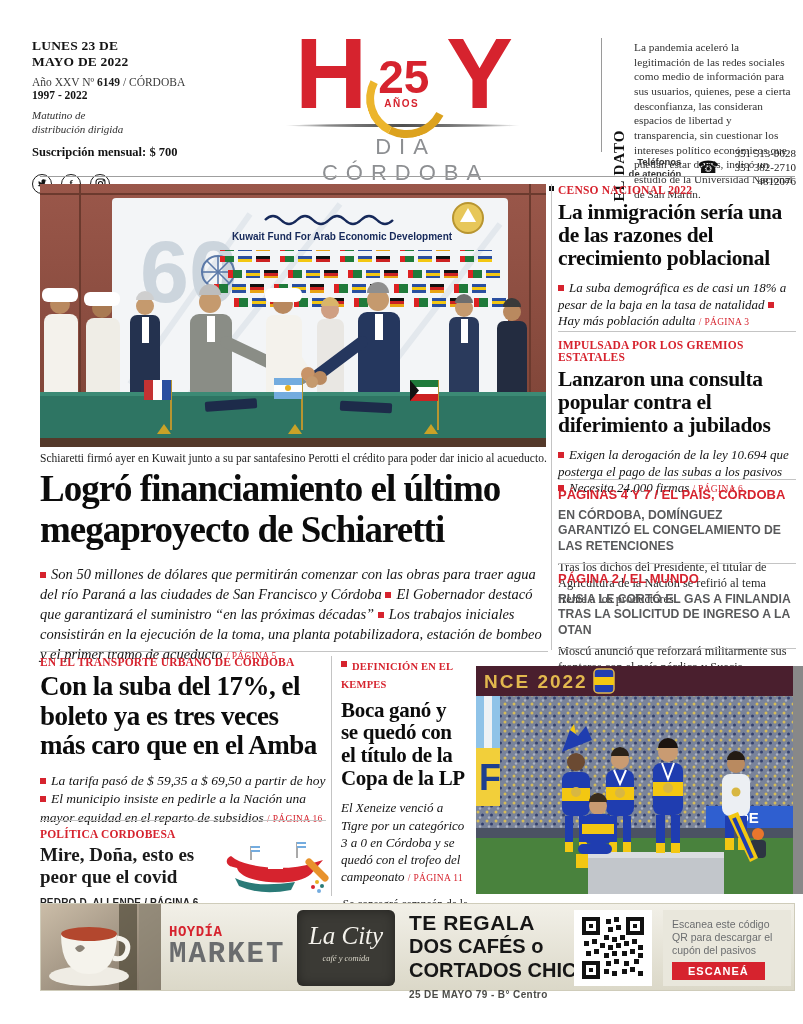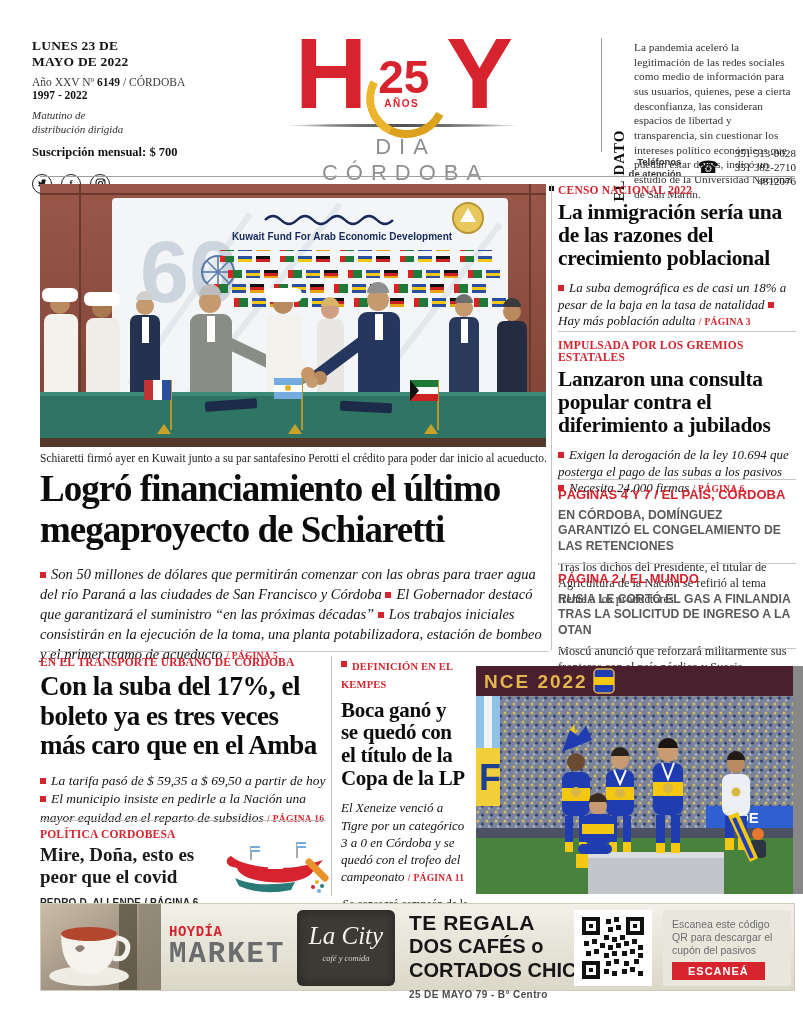--- a/index.html
+++ b/index.html
@@ -52,21 +52,21 @@
   .kicker{color:var(--red);font-weight:bold;font-size:11.5px;letter-spacing:.2px}
   .kicker-sans{font-family:"Liberation Sans",sans-serif;color:var(--red);font-weight:bold;font-size:13px}
   .subhead{font-family:"Liberation Sans",sans-serif;font-weight:bold;font-size:12.2px;color:var(--gray);line-height:1.27;margin-top:6px}
   .note{font-size:12.3px;color:#2a2a2a;margin-top:6px;line-height:1.3}
   .h-main{font-weight:bold;font-size:37px;line-height:1.12;letter-spacing:-1px;color:#0c0c0c;white-space:pre-line}
   .h-col{font-weight:bold;font-size:21.5px;line-height:1.08;letter-spacing:-.3px;color:#0c0c0c;margin-top:5px}
   .h-mid{font-weight:bold;font-size:27px;line-height:1.1;letter-spacing:-.5px;color:#0c0c0c;margin-top:4px}
   .h-small{font-weight:bold;font-size:19px;line-height:1.18;color:#1a1a1a;margin-top:4px}
   .bullets{font-style:italic;color:#141414}
   .sq{display:inline-block;width:6px;height:6px;background:var(--red);margin:0 5px 2px 0;vertical-align:middle}
-  .pref{font-size:9.5px;font-weight:bold;color:var(--red);font-style:normal;letter-spacing:.3px}
+  .pref{font-size:9.5px;font-weight:normal;color:var(--red);font-style:normal;letter-spacing:.3px}
   .caption{font-size:11.5px;color:#222}
   .byline{font-family:"Liberation Sans",sans-serif;font-weight:bold;font-size:10px;color:#222;margin-top:8px;letter-spacing:.2px}
 
   .photo{position:absolute;overflow:hidden;background:#888}
   .photo svg{display:block}
 
   
   .ad{left:40px;top:903px;width:755px;height:88px;background:linear-gradient(#f2f0e8,#dbd8c8);border:1px solid #cfccba}
   .ad-market{position:absolute;left:128px;top:20px;font-family:Liberation Mono, monospace}
   .ad-market .t1{color:var(--red);font-weight:bold;font-size:14px;letter-spacing:.5px}

